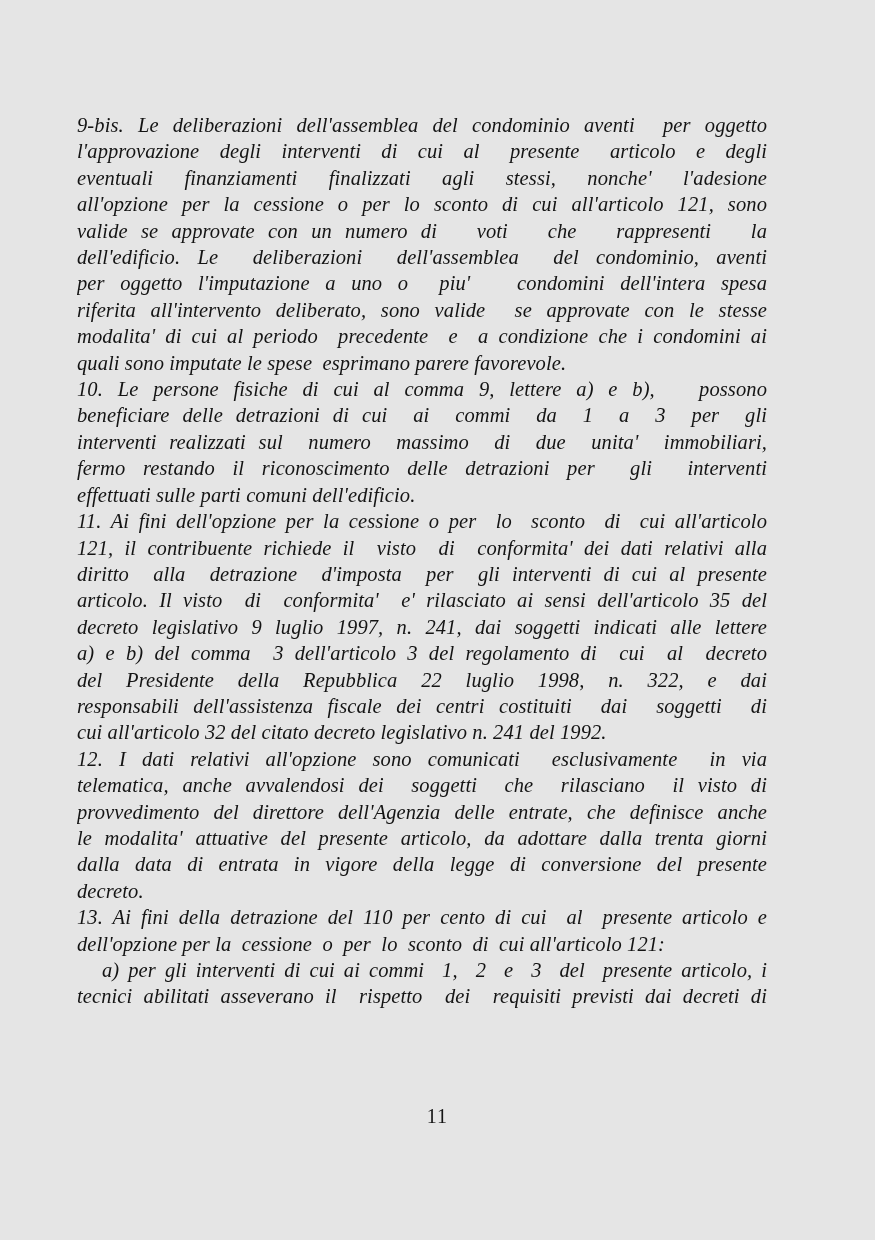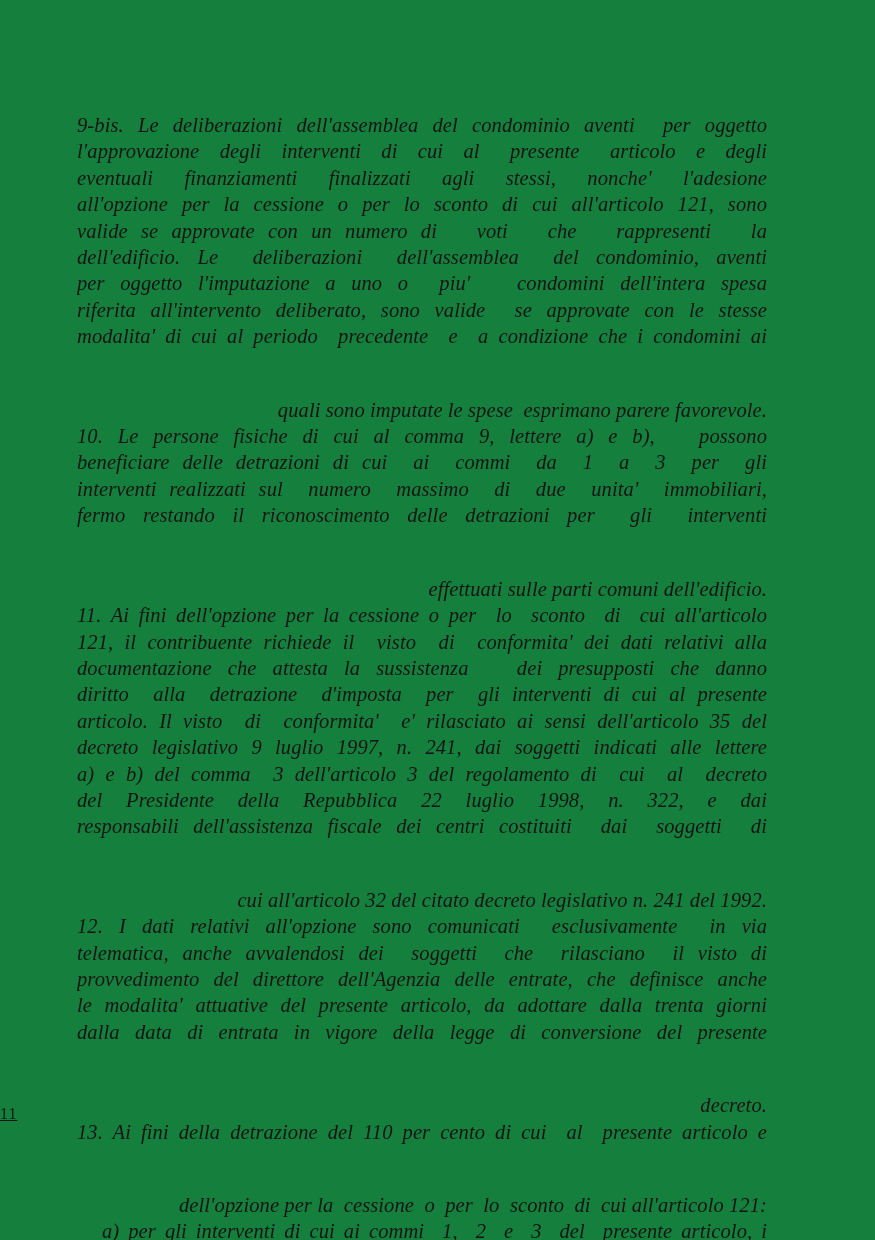--- a/index.html
+++ b/index.html
@@ -4,21 +4,21 @@
 <style>
   html, body {
     margin: 0;
     padding: 0;
     background: #ffffff;
   }
   .page {
     position: relative;
     width: 875px;
     height: 1240px;
-    background: #15803d;
+    background: #e5e5e5;
     overflow: hidden;
     font-family: "Liberation Serif", "DejaVu Serif", serif;
     color: #141414;
   }
   .text-block {
     position: absolute;
     left: 77px;
     top: 112px;
     width: 690px;
     font-style: italic;
@@ -33,36 +33,35 @@
   .text-line {
     white-space: normal;
     overflow: hidden;
     min-height: 26.4px;
   }
   .text-line.justified {
     text-align: justify;
     text-align-last: justify;
   }
   .text-line.plain {
-    text-align: right;
-    margin-top: 47px;
+    text-align: left;
   }
   .text-line.indented {
     padding-left: 25px;
   }
   .page-number {
     position: absolute;
     left: 0;
     top: 1105px;
     width: 100%;
+    text-align: center;
     font-style: normal;
-    font-size: 16px;
+    font-size: 20px;
     letter-spacing: 1px;
     color: #141414;
-    text-decoration: underline;
   }
 </style>
 </head>
 <body>
 
 <div class="page">
   <div class="text-block">
       <div class="paragraph">
         <div class="text-line justified">9-bis. Le deliberazioni dell'assemblea del condominio aventi&nbsp; per oggetto</div>
         <div class="text-line justified">l'approvazione&nbsp; degli&nbsp; interventi&nbsp; di&nbsp; cui&nbsp; al&nbsp;&nbsp; presente&nbsp;&nbsp; articolo&nbsp; e&nbsp; degli</div>
@@ -78,21 +77,20 @@
       <div class="paragraph">
         <div class="text-line justified">10. Le persone fisiche di cui al comma 9, lettere a) e b),&nbsp;&nbsp; possono</div>
         <div class="text-line justified">beneficiare delle detrazioni di cui&nbsp; ai&nbsp; commi&nbsp; da&nbsp; 1&nbsp; a&nbsp; 3&nbsp; per&nbsp; gli</div>
         <div class="text-line justified">interventi realizzati sul&nbsp; numero&nbsp; massimo&nbsp; di&nbsp; due&nbsp; unita'&nbsp; immobiliari,</div>
         <div class="text-line justified">fermo restando il riconoscimento delle detrazioni per&nbsp; gli&nbsp; interventi</div>
         <div class="text-line plain">effettuati sulle parti comuni dell'edificio.</div>
       </div>
       <div class="paragraph">
         <div class="text-line justified">11. Ai fini dell'opzione per la cessione o per&nbsp; lo&nbsp; sconto&nbsp; di&nbsp; cui all'articolo</div>
         <div class="text-line justified">121, il contribuente richiede il&nbsp; visto&nbsp; di&nbsp; conformita' dei dati relativi alla</div>
-        <div class="text-line justified">documentazione che attesta la sussistenza&nbsp;&nbsp; dei presupposti che danno</div>
         <div class="text-line justified">diritto&nbsp; alla&nbsp; detrazione&nbsp; d'imposta&nbsp; per&nbsp; gli interventi di cui al presente</div>
         <div class="text-line justified">articolo. Il visto&nbsp; di&nbsp; conformita'&nbsp; e' rilasciato ai sensi dell'articolo 35 del</div>
         <div class="text-line justified">decreto legislativo 9 luglio 1997, n. 241, dai soggetti indicati alle lettere</div>
         <div class="text-line justified">a) e b) del comma&nbsp; 3 dell'articolo 3 del regolamento di&nbsp; cui&nbsp; al&nbsp; decreto</div>
         <div class="text-line justified">del&nbsp; Presidente&nbsp; della&nbsp; Repubblica&nbsp; 22&nbsp; luglio&nbsp; 1998,&nbsp; n.&nbsp; 322,&nbsp; e&nbsp; dai</div>
         <div class="text-line justified">responsabili dell'assistenza fiscale dei centri costituiti&nbsp; dai&nbsp; soggetti&nbsp; di</div>
         <div class="text-line plain">cui all'articolo 32 del citato decreto legislativo n. 241 del 1992.</div>
       </div>
       <div class="paragraph">
         <div class="text-line justified">12. I dati relativi all'opzione sono comunicati&nbsp; esclusivamente&nbsp; in via</div>

